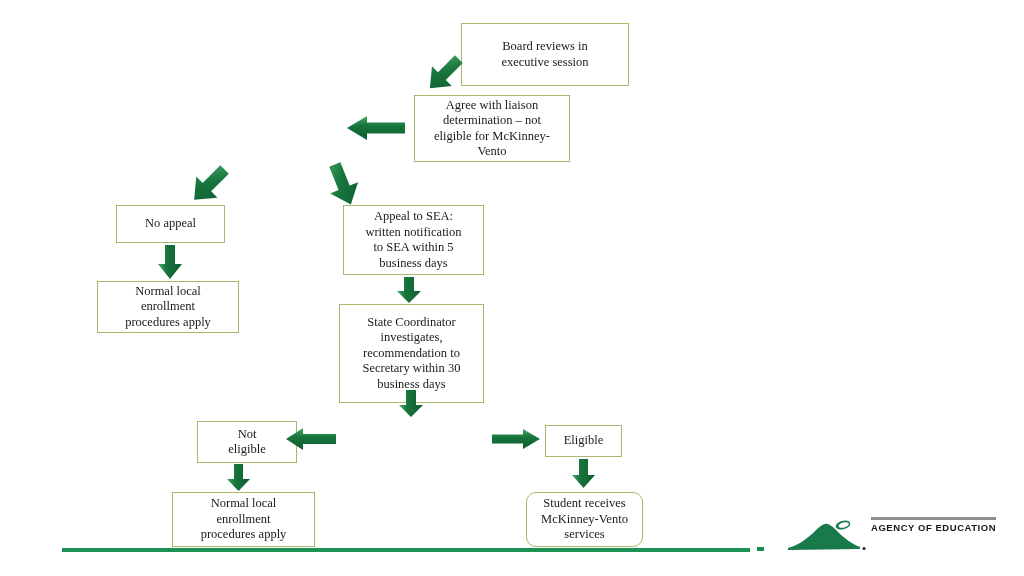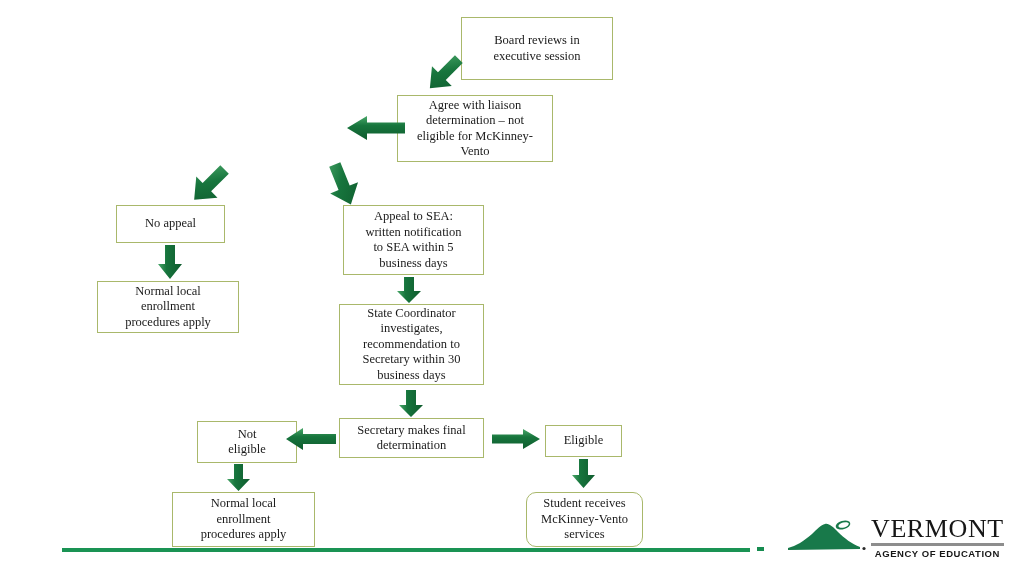--- a/index.html
+++ b/index.html
@@ -88,48 +88,46 @@
     color: #161616;
     text-align: center;
     line-height: 11px;
   }
 </style>
 </head>
 <body>
 
 <div id="canvas">
 
-  <div class="node" style="left:461px;top:17px;width:152px;height:63px;">Board reviews in
+  <div class="node" style="left:461px;top:23px;width:168px;height:63px;">Board reviews in
 executive session</div>
 
-  <div class="node" style="left:397px;top:95px;width:156px;height:67px;">Agree with liaison
+  <div class="node" style="left:414px;top:95px;width:156px;height:67px;">Agree with liaison
 determination – not
 eligible for McKinney-
 Vento</div>
 
 
   <div class="node" style="left:116px;top:205px;width:109px;height:38px;">No appeal</div>
 
   <div class="node" style="left:97px;top:281px;width:142px;height:52px;">Normal local
 enrollment
 procedures apply</div>
 
   <div class="node" style="left:343px;top:205px;width:141px;height:70px;">Appeal to SEA:
 written notification
 to SEA within 5
 business days</div>
 
-  <div class="node" style="left:339px;top:304px;width:145px;height:81px;">State Coordinator
+  <div class="node" style="left:339px;top:304px;width:145px;height:99px;">State Coordinator
 investigates,
 recommendation to
 Secretary within 30
 business days</div>
 
-  <div class="node" style="left:339px;top:418px;width:145px;height:40px;">Secretary makes final
-determination</div>
 
   <div class="node" style="left:197px;top:421px;width:100px;height:42px;">Not
 eligible</div>
 
   <div class="node" style="left:545px;top:425px;width:77px;height:32px;">Eligible</div>
 
   <div class="node" style="left:172px;top:492px;width:143px;height:55px;">Normal local
 enrollment
 procedures apply</div>
 
@@ -236,19 +234,18 @@
     <div class="logo-mark">
       <svg width="84" height="42" viewBox="0 0 84 42">
         <path d="M2 32 C10 30 18 25 26 18 C31 13 35 9 39 8 C43 7 47 11 52 16
                  C58 22 66 28 74 31 L74 33 L2 34 Z" fill="#18794a"></path>
         <ellipse cx="57" cy="9" rx="7.5" ry="4.2" fill="#18794a" transform="rotate(-16 57 9)"></ellipse>
         <ellipse cx="57.6" cy="9" rx="5.3" ry="2.5" fill="#ffffff" transform="rotate(-16 57.6 9)"></ellipse>
         <circle cx="78" cy="32.5" r="1.6" fill="#2a2a2a"></circle>
       </svg>
     </div>
     <div class="logo-text-wrap">
-      <div class="logo-word">VERMONT</div>
       <div class="logo-rule"></div>
       <div class="logo-sub">AGENCY OF EDUCATION</div>
     </div>
   </div>
 
 </div>
 
 </body></html>

